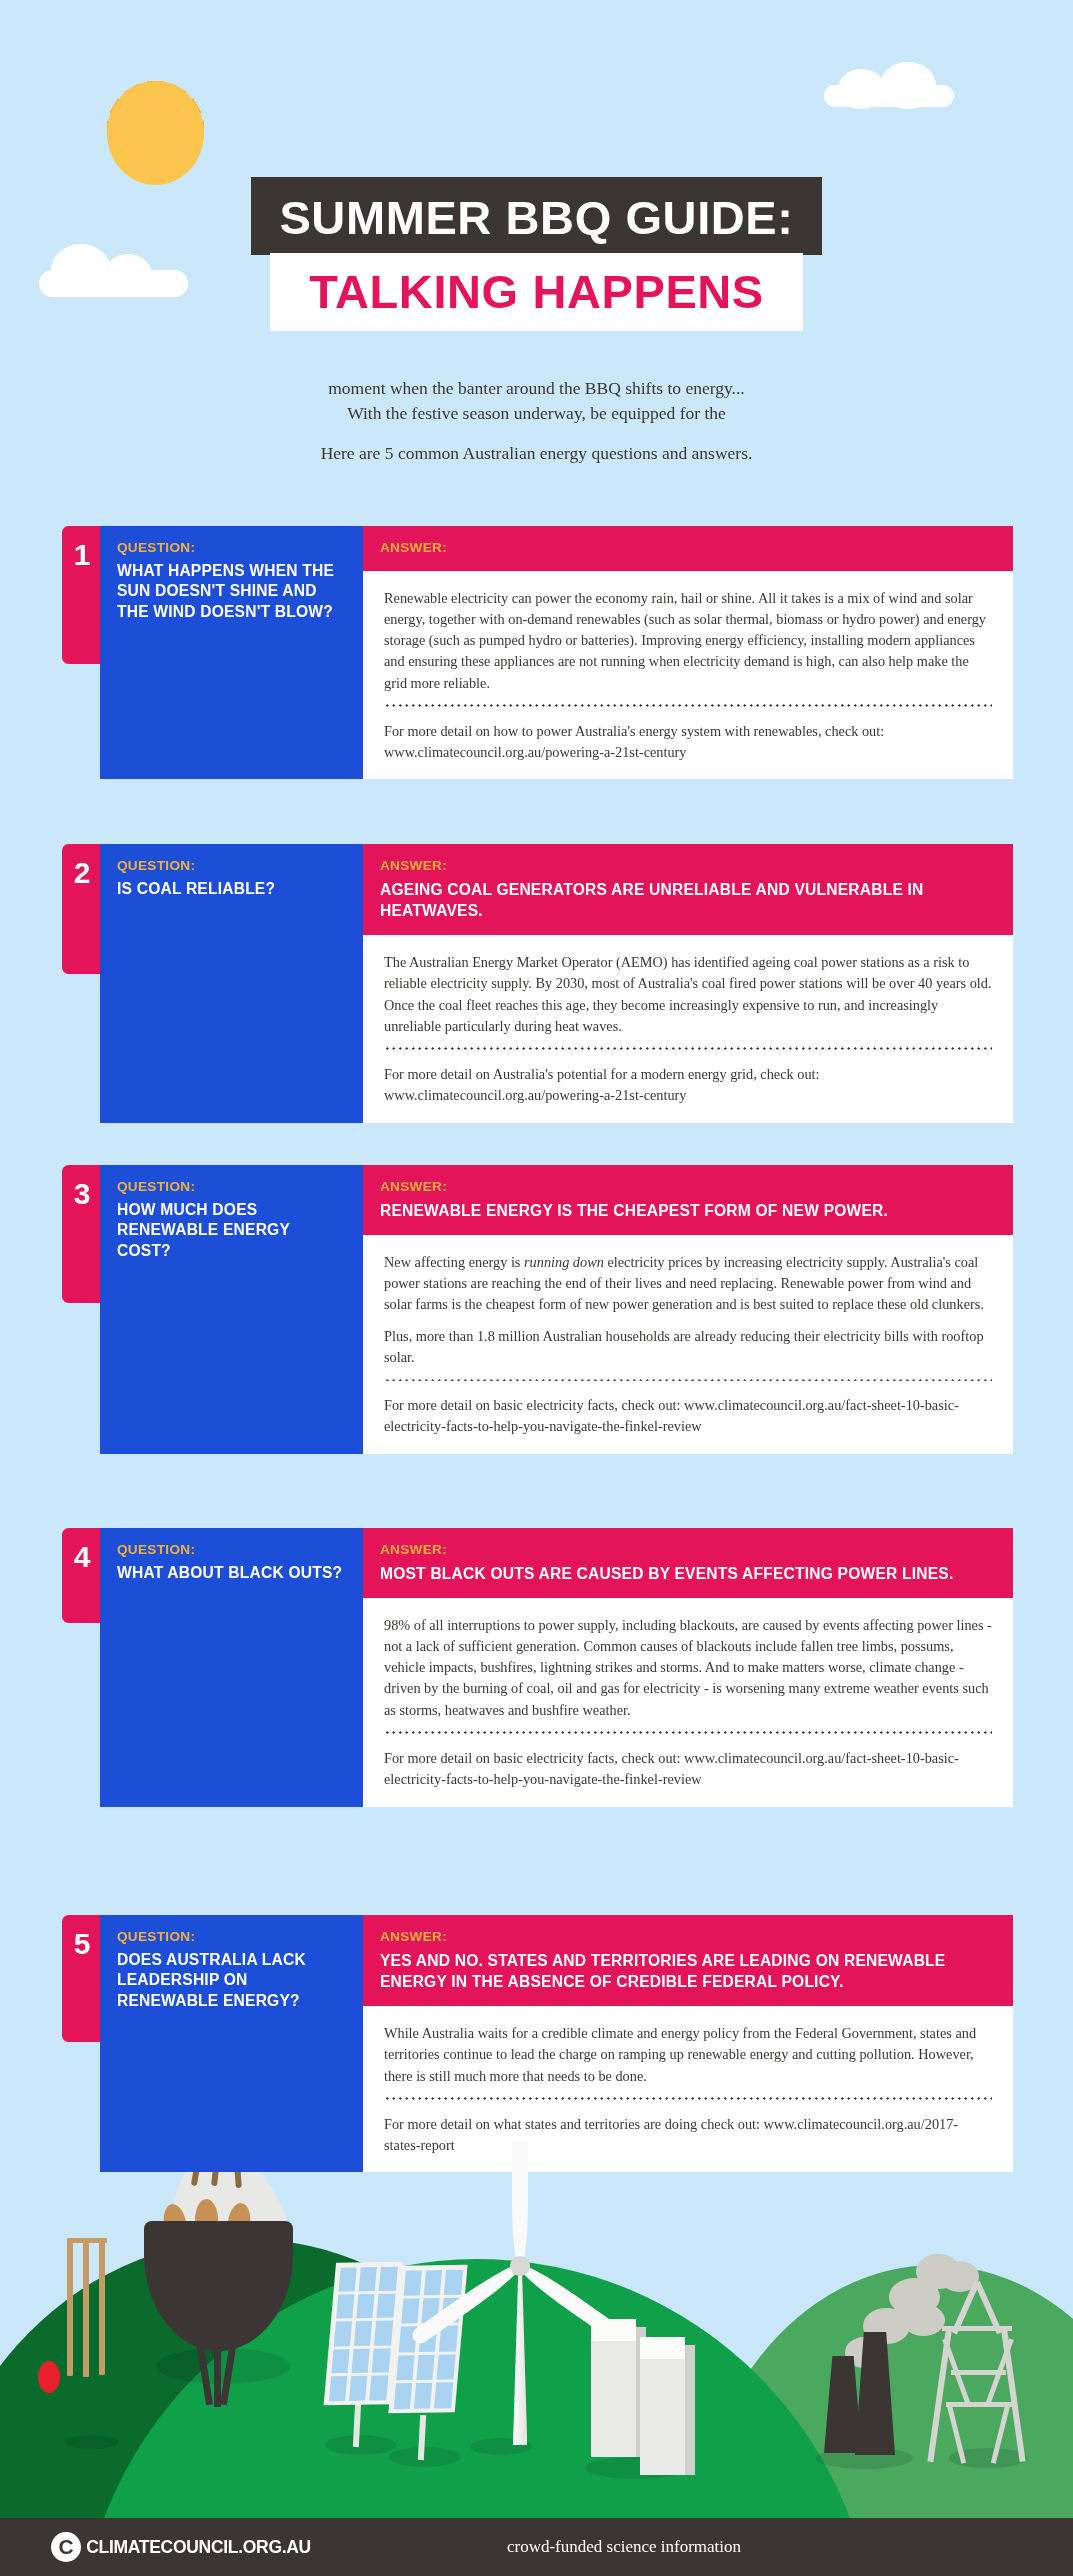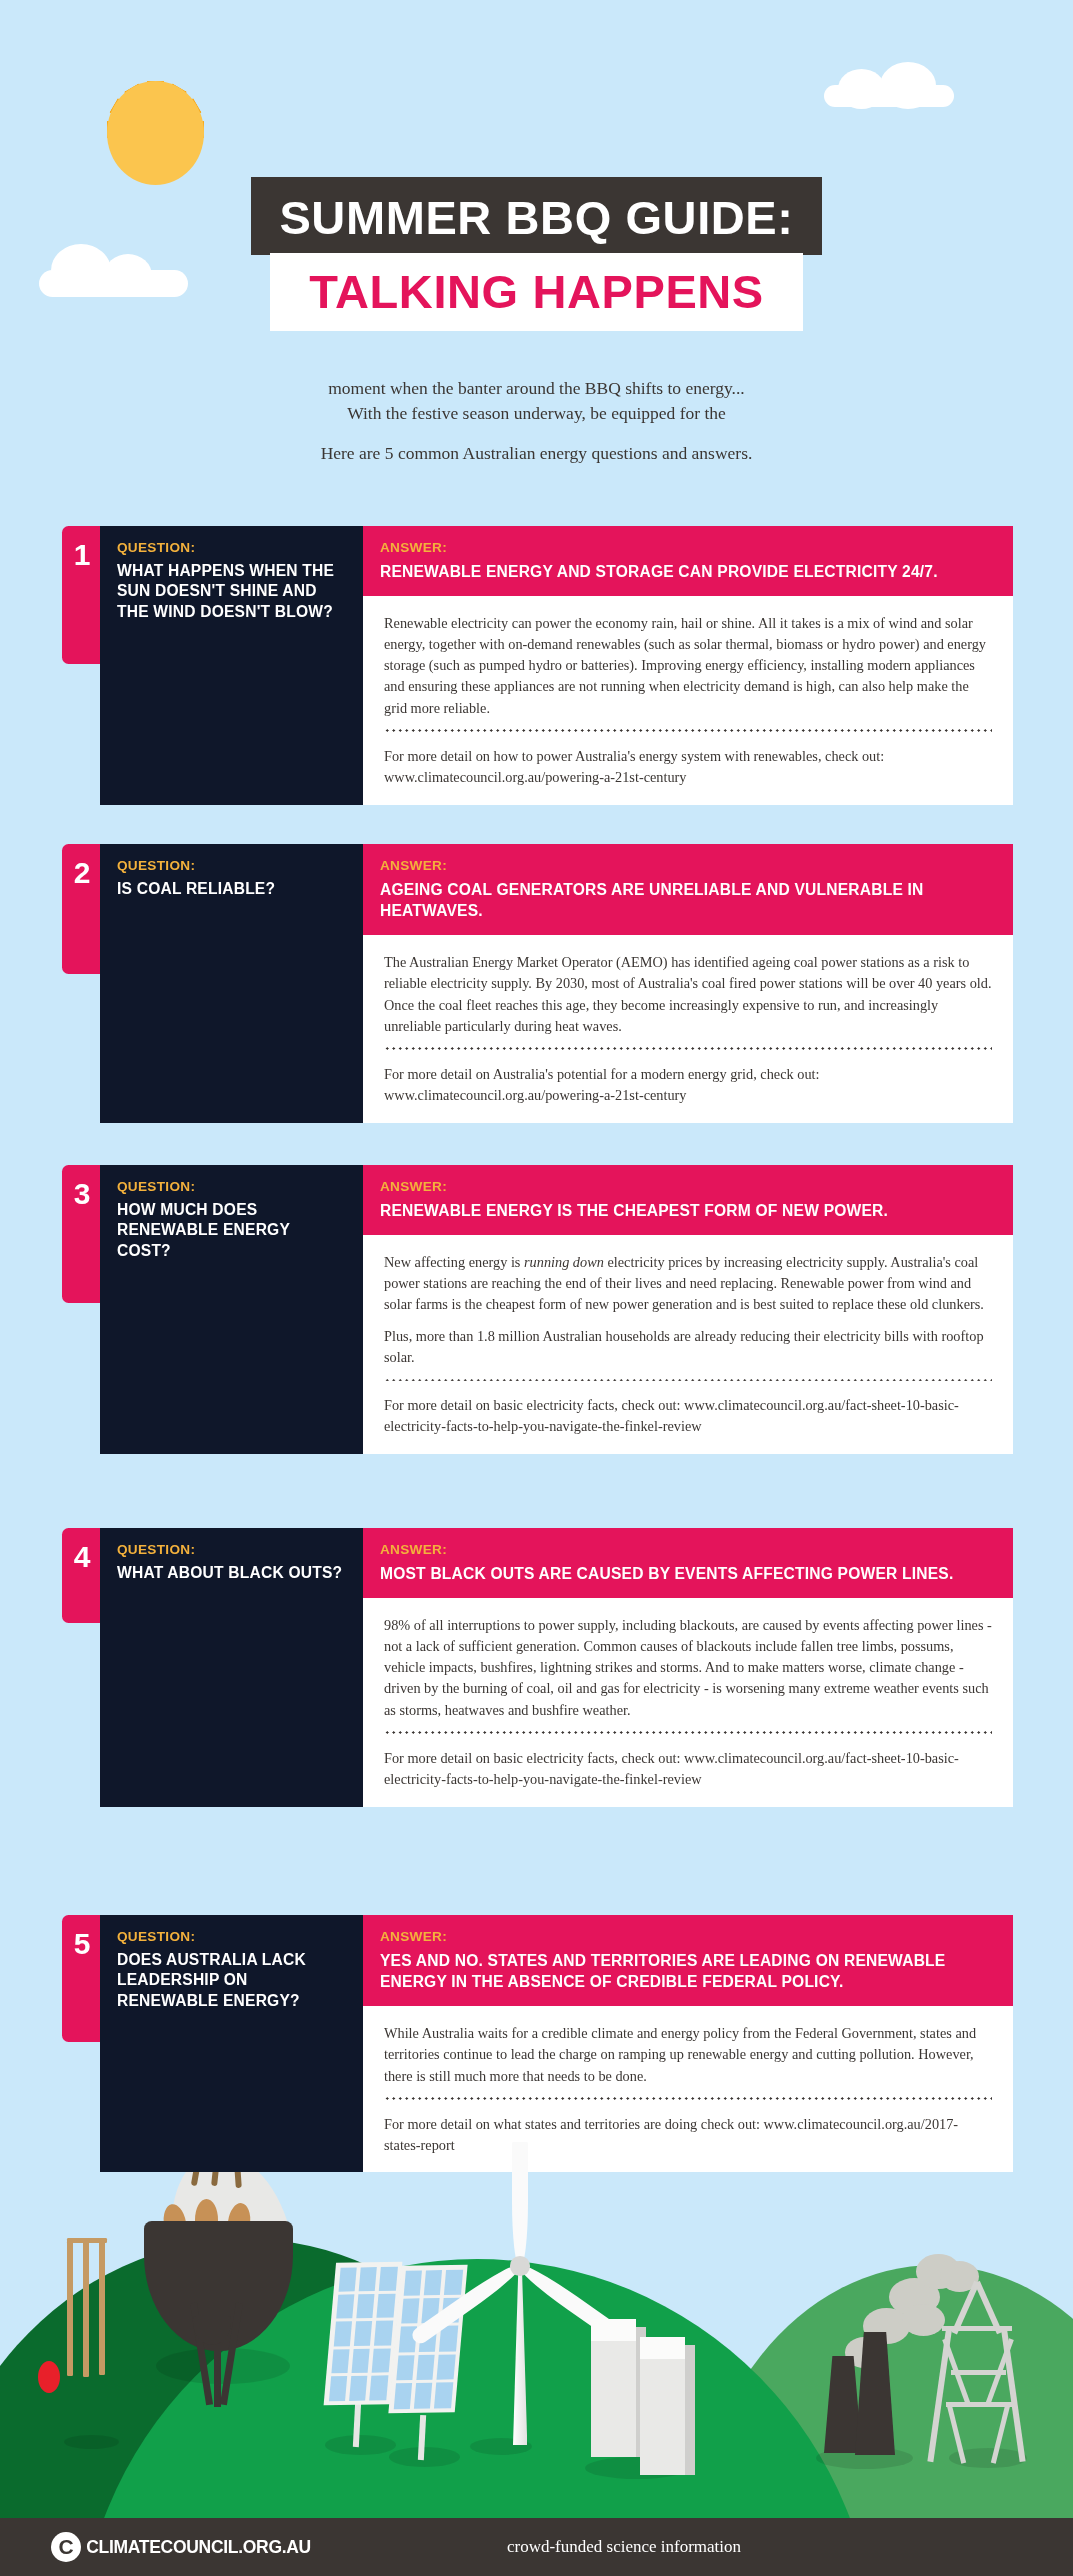--- a/index.html
+++ b/index.html
@@ -73,21 +73,21 @@
     color:#ffffff;
     font-family:"Liberation Sans", sans-serif; font-weight:bold;
     font-size:30px; line-height:1;
     display:flex; align-items:flex-start; justify-content:center;
     padding-top:14.3px;
     z-index:1;
   }
 
   .q-col {
     width:263px; margin-left:38px;
-    background:#0f172a;
+    background:#1d4ed8;
     padding:14.3px 17px 17px 17px;
     position:relative; z-index:2;
   }
   .q-label {
     color:#f3b13c; font-family:"Liberation Sans", sans-serif;
     font-weight:bold; font-size:13.6px; letter-spacing:0.3px; line-height:1.2;
   }
   .q-text {
     color:#ffffff; font-family:"Liberation Sans", sans-serif;
     font-weight:bold; font-size:15.6px; letter-spacing:0.2px;
@@ -252,21 +252,20 @@
 <div class="qa" style="top:526px;">
   <div class="qa-head">
     <div class="num-tab" style="min-height:138px;">1</div>
     <div class="q-col" style="min-height:138px;">
       <div class="q-label">QUESTION:</div>
       <div class="q-text">WHAT HAPPENS WHEN THE SUN DOESN'T SHINE AND THE WIND DOESN'T BLOW?</div>
     </div>
     <div class="a-col">
       <div class="a-head">
         <div class="a-label">ANSWER:</div>
-        <div class="a-text">RENEWABLE ENERGY AND STORAGE CAN PROVIDE ELECTRICITY 24/7.</div>
       </div>
       <div class="a-body">
         <p>Renewable electricity can power the economy rain, hail or shine. All it takes is a mix of wind and solar energy, together with on-demand renewables (such as solar thermal, biomass or hydro power) and energy storage (such as pumped hydro or batteries). Improving energy efficiency, installing modern appliances and ensuring these appliances are not running when electricity demand is high, can also help make the grid more reliable.</p>
         <div class="dot-rule"></div>
         <div class="a-ref">For more detail on how to power Australia's energy system with renewables, check out: www.climatecouncil.org.au/powering-a-21st-century</div>
       </div>
     </div>
   </div>
 </div>
 

